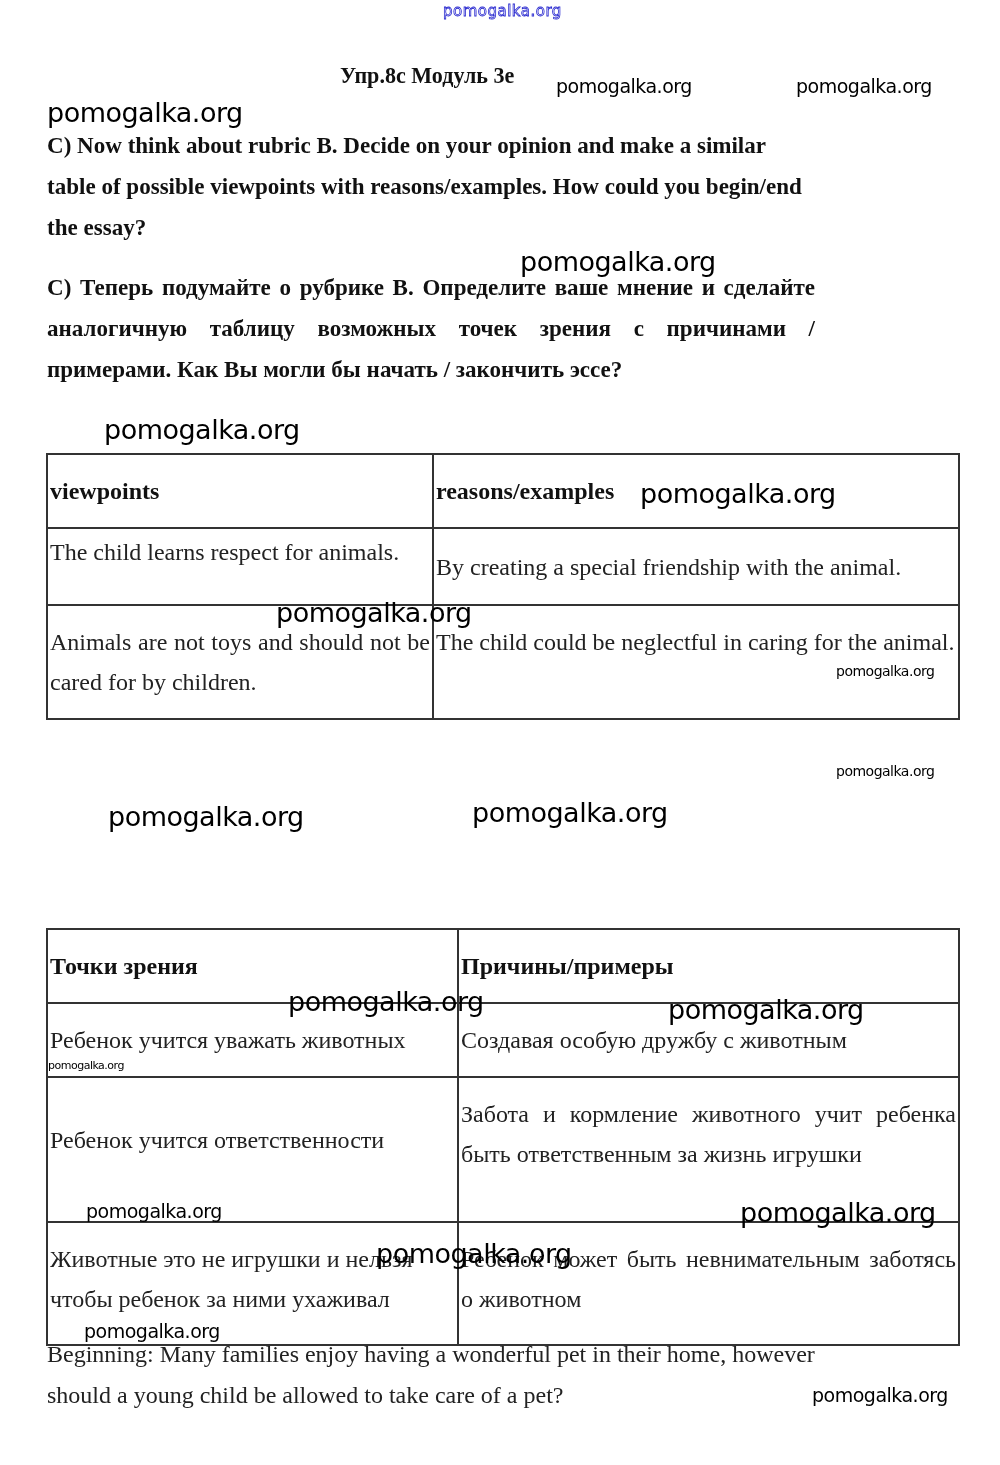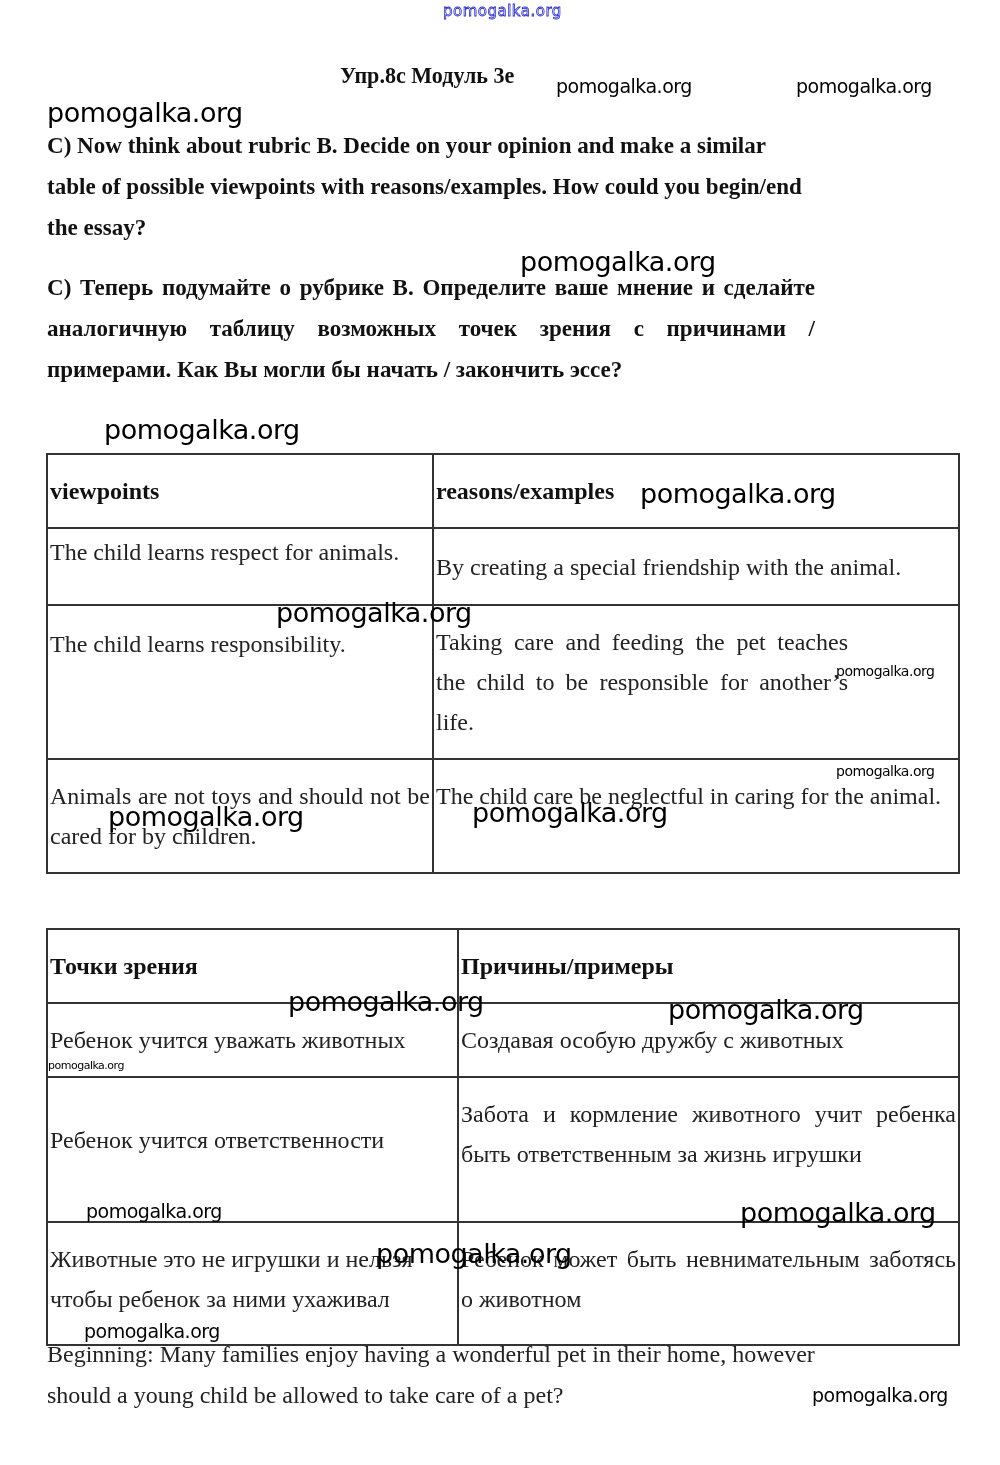--- a/index.html
+++ b/index.html
@@ -66,44 +66,40 @@
     </colgroup>
   <tbody>
       <tr style="height:65px">
     <td class="head">viewpoints</td>
     <td class="head">reasons/examples</td>
   </tr>
   <tr style="height:77px">
     <td class="just" style="padding-top:3px">The child learns respect for animals.</td>
     <td class="mid">By creating a special friendship with the animal.</td>
   </tr>
-  <tr style="height:105px">
-    <td class="mid" style="vertical-align:top;padding-top:18px">The child learns responsibility.</td>
-    <td class="just" style="padding-right:110px">Taking care and feeding the pet teaches the child to be responsible for another’s life.</td>
-  </tr>
   <tr style="height:82px">
     <td class="just">Animals are not toys and should not be cared for by children.</td>
-    <td class="just">The child care be neglectful in caring for the animal.</td>
+    <td class="just">The child could be neglectful in caring for the animal.</td>
   </tr>
 </tbody>
   </table>
 
 <table class="tbl" id="tbl-ru">
   <colgroup>
       <col style="width:411px">
       <col style="width:501px">
     </colgroup>
   <tbody>
       <tr style="height:65px">
     <td class="head">Точки зрения</td>
     <td class="head">Причины/примеры</td>
   </tr>
   <tr style="height:52px">
     <td>Ребенок учится уважать животных</td>
-    <td>Создавая особую дружбу с животных</td>
+    <td>Создавая особую дружбу с животным</td>
   </tr>
   <tr style="height:145px">
     <td style="padding-top:42px">Ребенок учится ответственности</td>
     <td class="just">Забота и кормление животного учит ребенка быть ответственным за жизнь игрушки</td>
   </tr>
   <tr style="height:123px">
     <td>Животные это не игрушки и нельзя чтобы ребенок за ними ухаживал</td>
     <td class="just">Ребенок может быть невнимательным заботясь о животном</td>
   </tr>
 </tbody>

